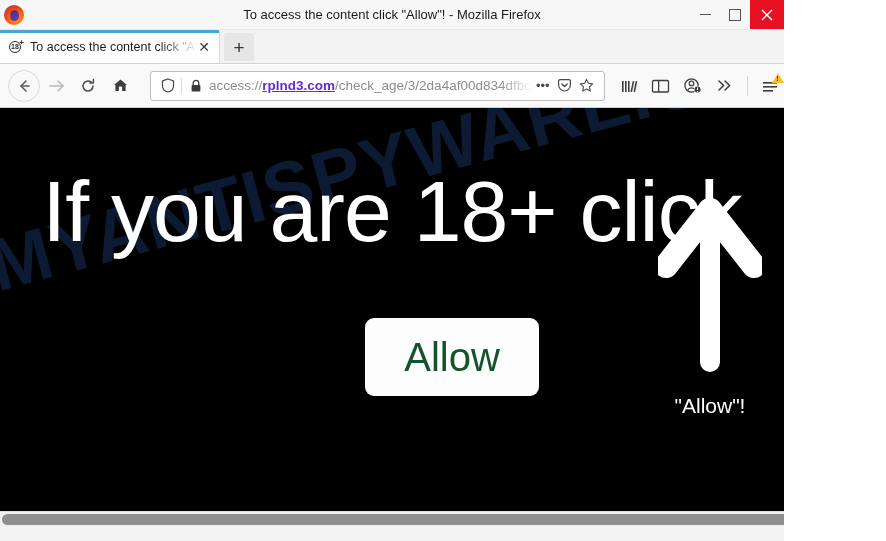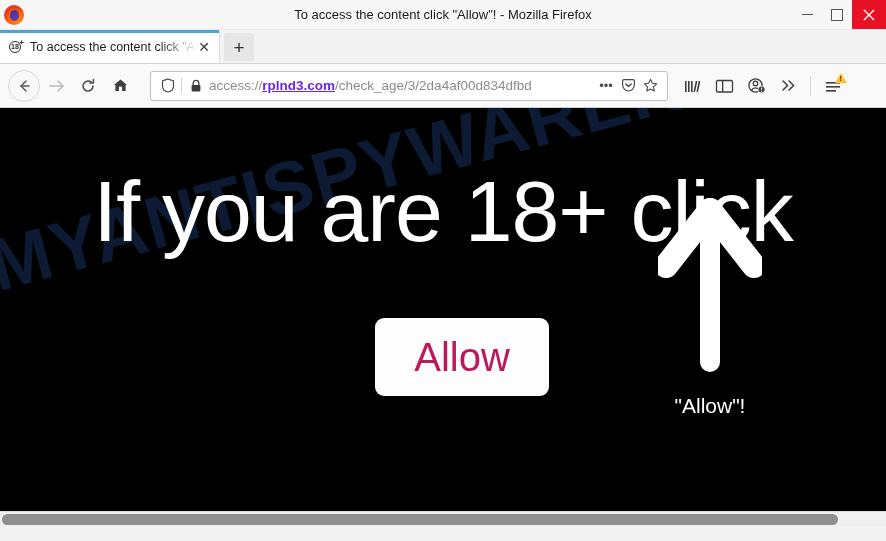--- a/index.html
+++ b/index.html
@@ -10,21 +10,21 @@
   body {
     width: 886px;
     height: 541px;
     overflow: hidden;
     font-family: "Liberation Sans", sans-serif;
     -webkit-font-smoothing: antialiased;
   }
 
   #app {
     position: relative;
-    width: 886px;
+    width: 784px;
     height: 541px;
     background: #f3f3f3;
   }
 
   
   .titlebar {
     position: relative;
     height: 29px;
     background: #f7f7f7;
     border-bottom: 1px solid #e8e8e8;
@@ -302,31 +302,31 @@
     font-size: 86px;
     line-height: 1;
     color: #ffffff;
     white-space: nowrap;
     font-family: "Liberation Sans", sans-serif;
     font-weight: normal;
     letter-spacing: -1px;
   }
   .allow-btn {
     position: absolute;
-    left: 375px;
+    left: 365px;
     top: 210px;
     width: 174px;
     height: 78px;
     background: #fdfdfd;
     border-radius: 9px;
     display: flex;
     align-items: center;
     justify-content: center;
     font-size: 40px;
-    color: #be185d;
+    color: #14532d;
     font-family: "Liberation Sans", sans-serif;
   }
   .arrow {
     position: absolute;
     left: 658px;
     top: 88px;
     width: 104px;
     height: 180px;
   }
   .arrow svg { display: block; }

